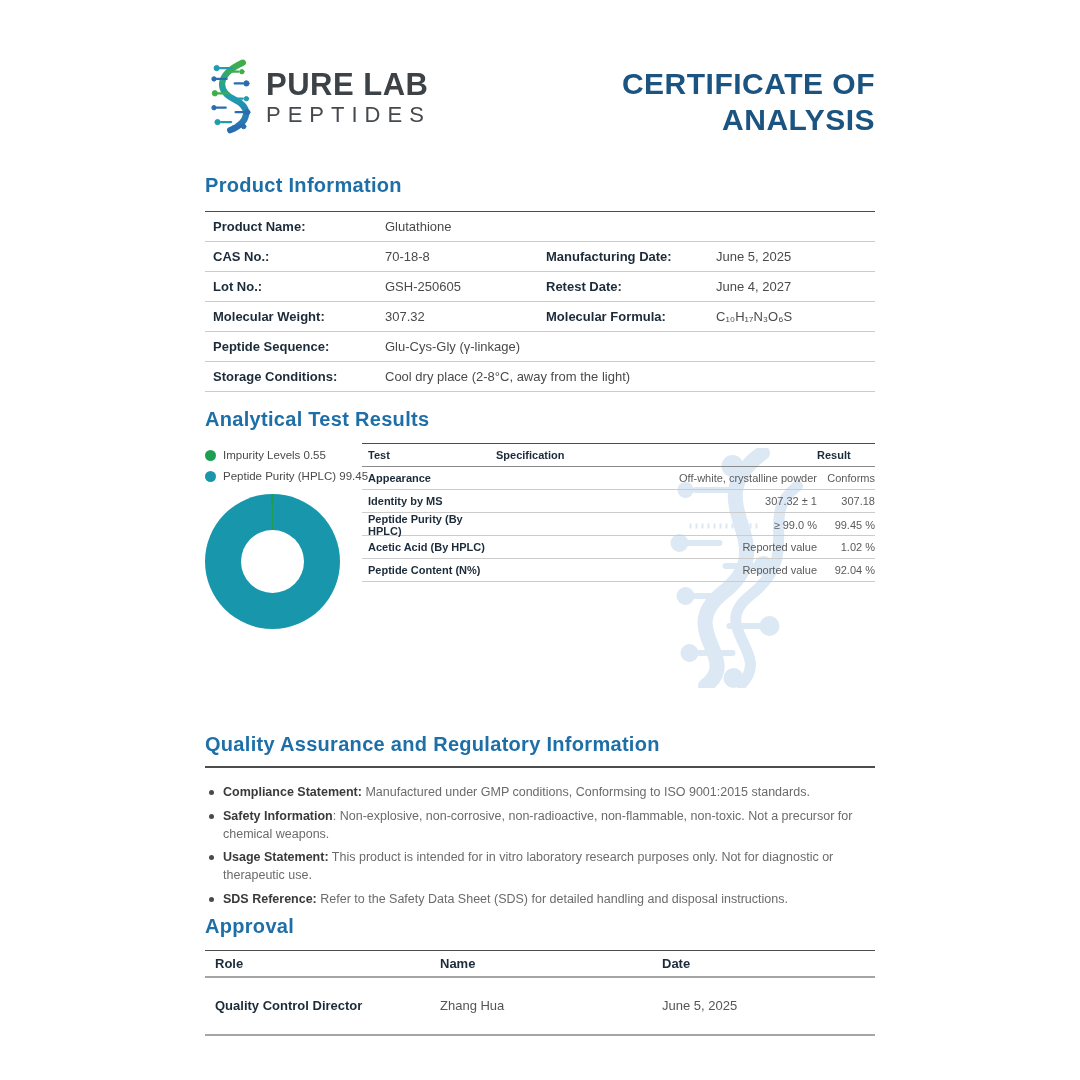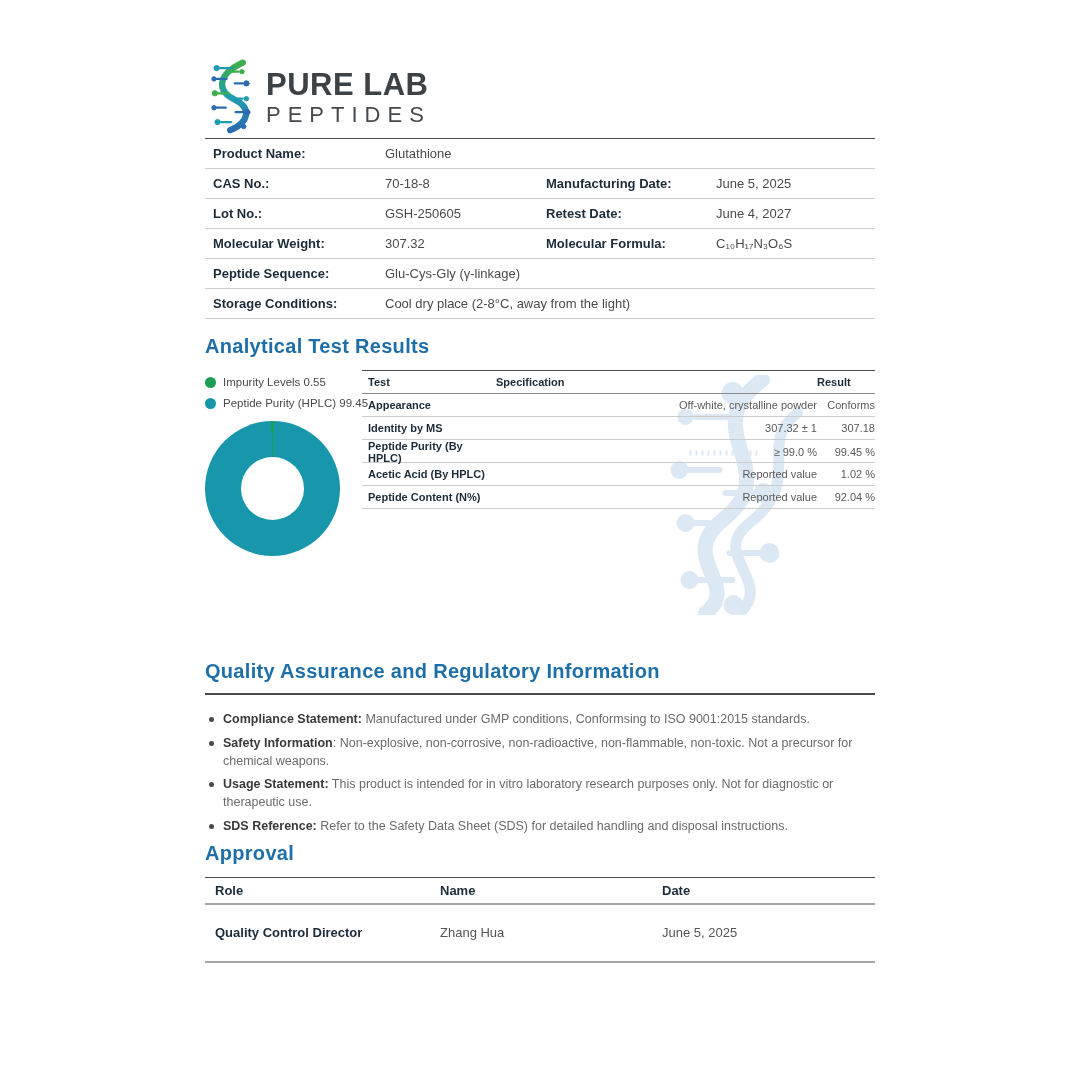--- a/index.html
+++ b/index.html
@@ -117,22 +117,27 @@
                   <line x1="31" y1="75" x2="39" y2="75" stroke-width="2.5"></line>
               </g>
             </g>
           </svg>
         </span>
         <div class="logo-txt">
           <div class="logo-l1">PURE LAB</div>
           <div class="logo-l2">PEPTIDES</div>
         </div>
       </div>
-    </div>
-
+      <div class="doc-title">
+        <div>CERTIFICATE OF</div>
+        <div>ANALYSIS</div>
+      </div>
+    </div>
+
+    <div class="sec-h h-product">Product Information</div>
     <div class="ptable">
       <div class="pt-row">
         <span class="lbl">Product Name:</span>
         <span class="val span3">Glutathione</span>
       </div>
       <div class="pt-row">
         <span class="lbl">CAS No.:</span>
         <span class="val">70-18-8</span>
         <span class="lbl">Manufacturing Date:</span>
         <span class="val">June 5, 2025</span>

